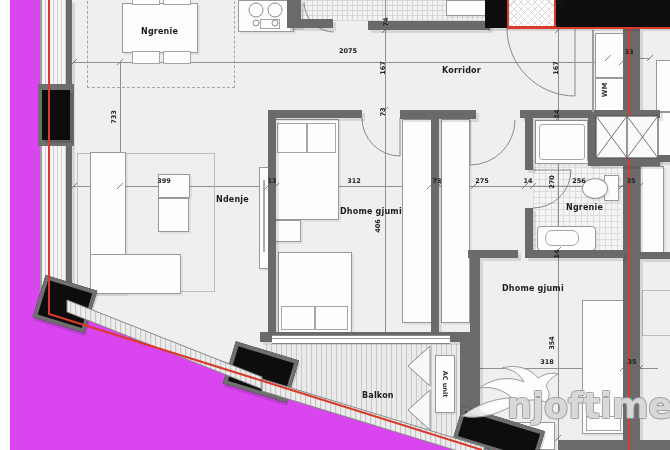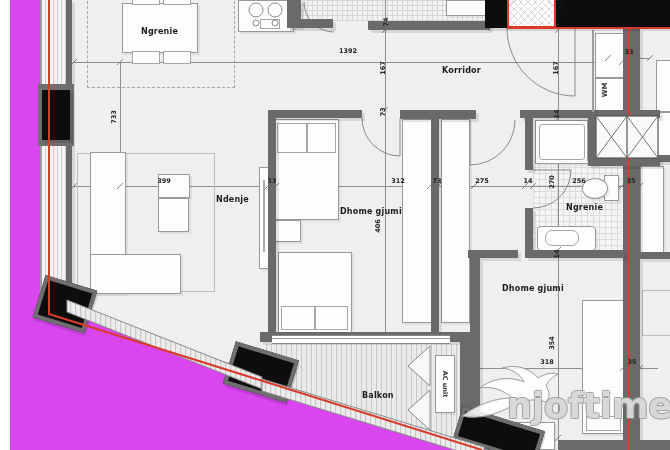--- a/index.html
+++ b/index.html
@@ -247,31 +247,31 @@
 
   <div class="rlab" style="left:131px;top:27px;">Ngrenie</div>
   <div class="rlab" style="left:432px;top:66px;">Korridor</div>
   <div class="rlab" style="left:206px;top:195px;">Ndenje</div>
   <div class="rlab" style="left:330px;top:207px;">Dhome gjumi</div>
   <div class="rlab" style="left:556px;top:203px;">Ngrenie</div>
   <div class="rlab" style="left:492px;top:284px;">Dhome gjumi</div>
   <div class="rlab" style="left:352px;top:391px;">Balkon</div>
   <div class="wm-lab" style="left:588px;top:86px;">WM</div>
 
-  <div class="dim" style="left:338px;top:47px;">1392</div>
+  <div class="dim" style="left:338px;top:47px;">2075</div>
   <div class="dim v" style="left:373px;top:64px;">167</div>
   <div class="dim v" style="left:376px;top:18px;">74</div>
   <div class="dim v" style="left:373px;top:108px;">73</div>
   <div class="dim v" style="left:546px;top:64px;">167</div>
   <div class="dim v" style="left:547px;top:110px;">14</div>
   <div class="dim" style="left:619px;top:48px;">33</div>
   <div class="dim v" style="left:104px;top:113px;">733</div>
   <div class="dim" style="left:154px;top:177px;">399</div>
   <div class="dim" style="left:262px;top:177px;">13</div>
-  <div class="dim" style="left:344px;top:177px;padding-left:44px;">312</div>
+  <div class="dim" style="left:344px;top:177px;">312</div>
   <div class="dim" style="left:427px;top:177px;">73</div>
   <div class="dim" style="left:472px;top:177px;">275</div>
   <div class="dim" style="left:518px;top:177px;">14</div>
   <div class="dim v" style="left:542px;top:178px;">270</div>
   <div class="dim" style="left:569px;top:177px;">256</div>
   <div class="dim" style="left:621px;top:177px;">35</div>
   <div class="dim v" style="left:368px;top:222px;">406</div>
   <div class="dim v" style="left:542px;top:339px;">354</div>
   <div class="dim" style="left:537px;top:358px;">318</div>
   <div class="dim" style="left:622px;top:358px;">35</div>

